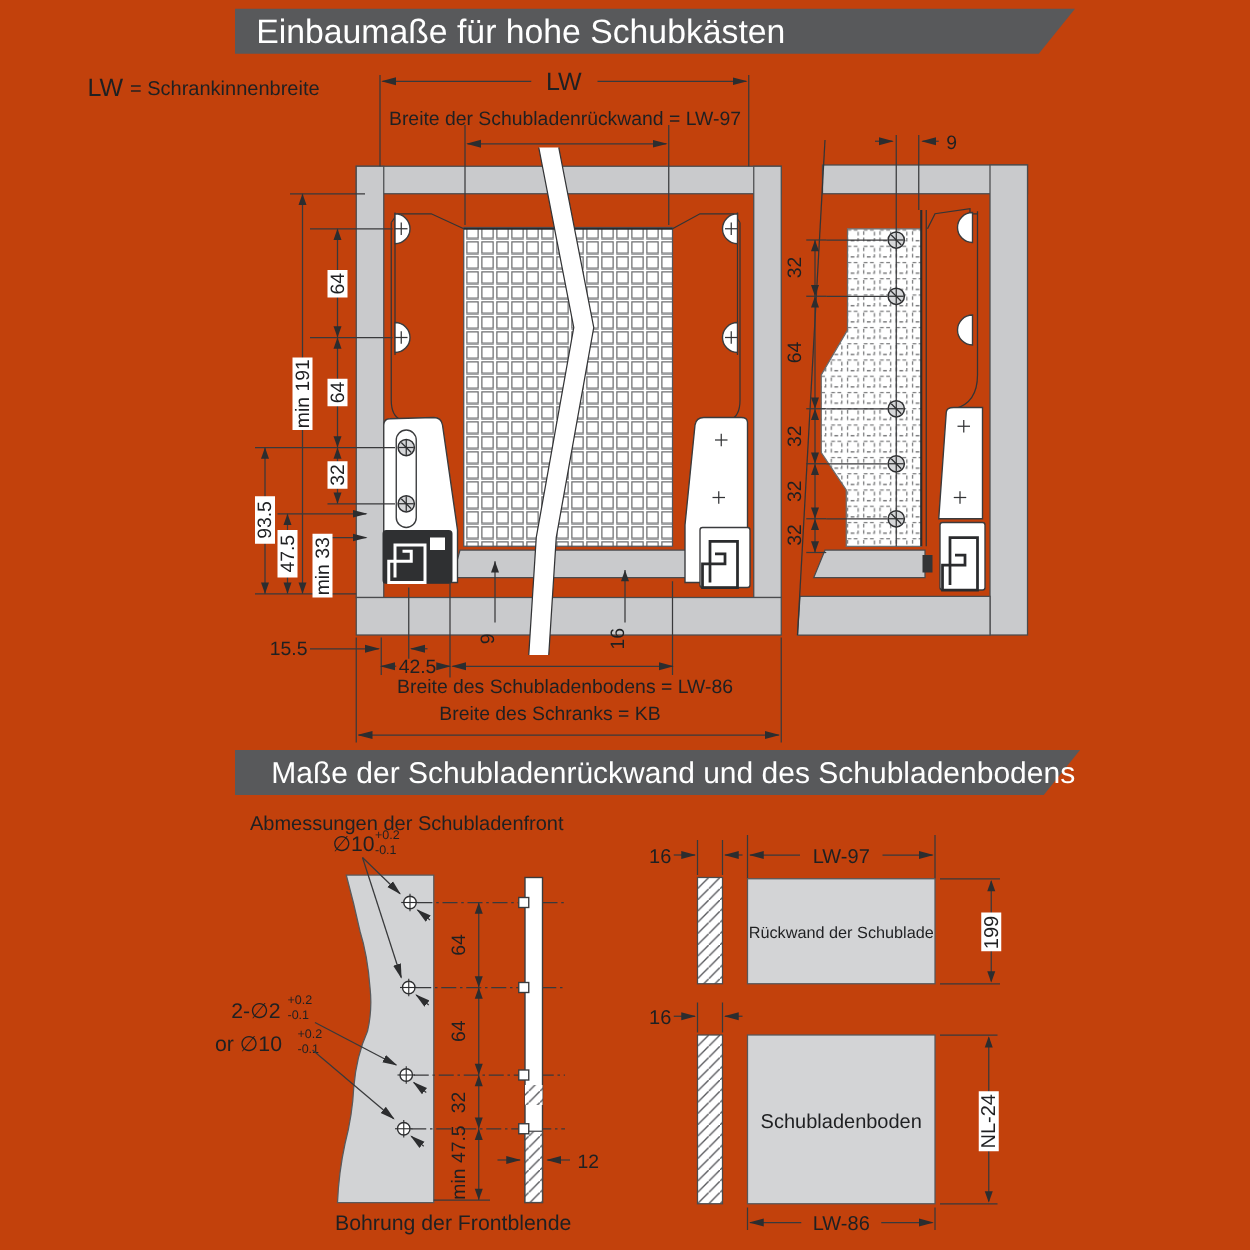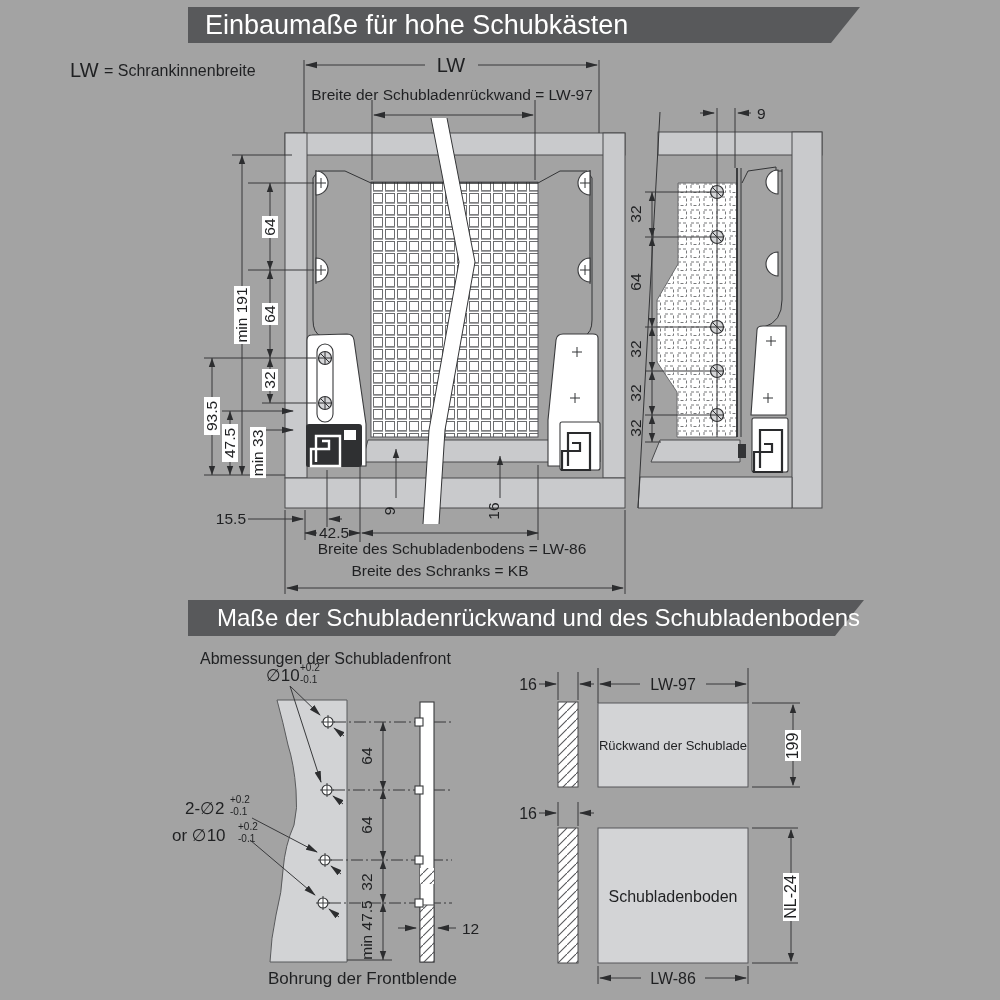--- a/index.html
+++ b/index.html
@@ -1,16 +1,16 @@
 <!DOCTYPE html>
 <html><head>
 <meta charset="utf-8">
 <style>
   html,body{margin:0;padding:0;background:#ffffff;}
-  .stage{position:relative;width:1000px;height:1000px;background:#a3a3a3;overflow:hidden;}
+  .stage{position:relative;width:1000px;height:1000px;background:#c2410c;overflow:hidden;}
   svg{display:block;}
   text{font-family:"Liberation Sans","DejaVu Sans",sans-serif;fill:#1f2022;}
   .ban{fill:#ffffff;}
   .ln{stroke:#333436;stroke-width:1;fill:none;}
   .ln2{stroke:#2a2b2d;stroke-width:1.7;fill:none;}
   .dim{stroke:#38393b;stroke-width:1;fill:none;}
   .dd{stroke:#38393b;stroke-width:1;fill:none;stroke-dasharray:12 3 2 3;}
   .gray{fill:#c9cacc;stroke:#4a4b4d;stroke-width:1;}
   .pan{fill:#d3d4d6;stroke:#56575a;stroke-width:1;}
   .wht{fill:#ffffff;stroke:#3a3b3d;stroke-width:1.1;}

